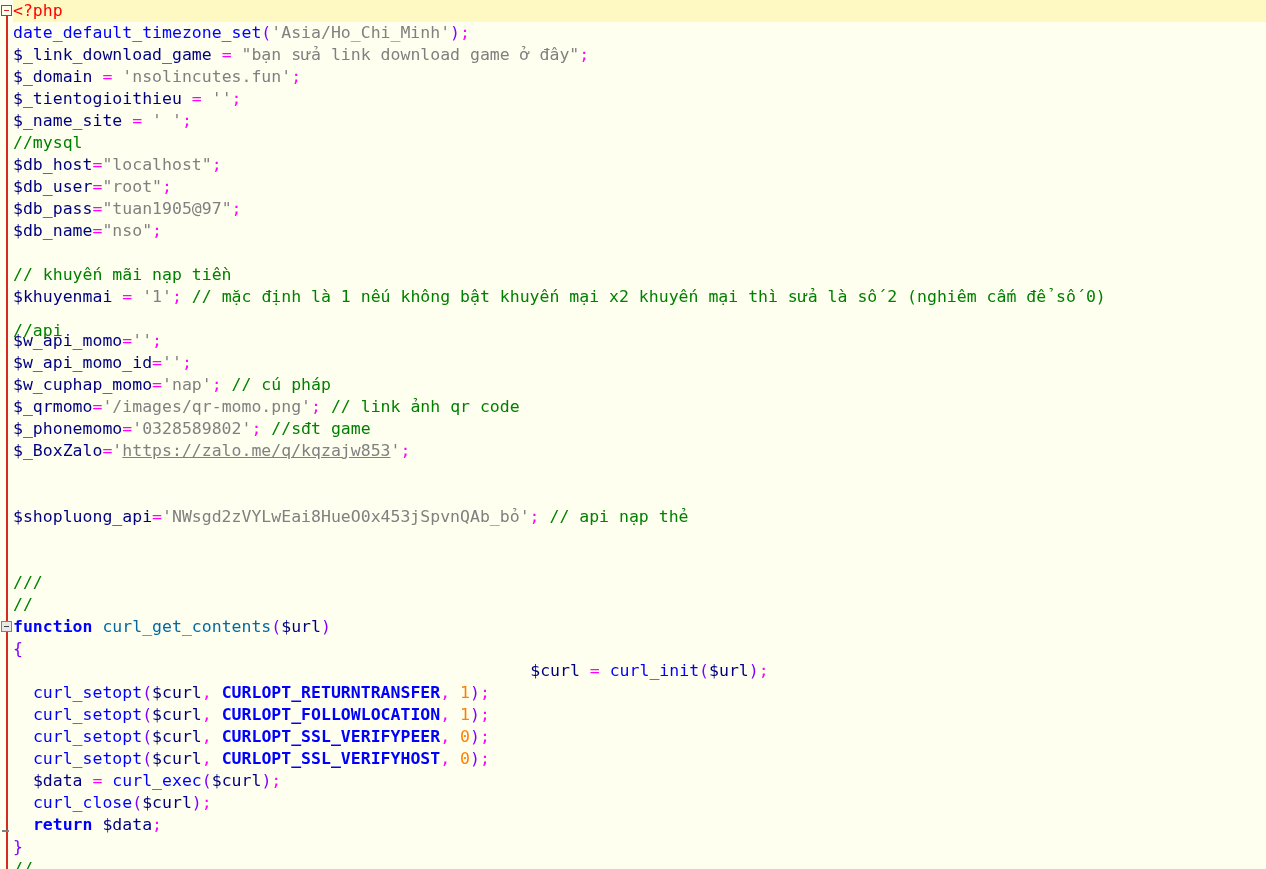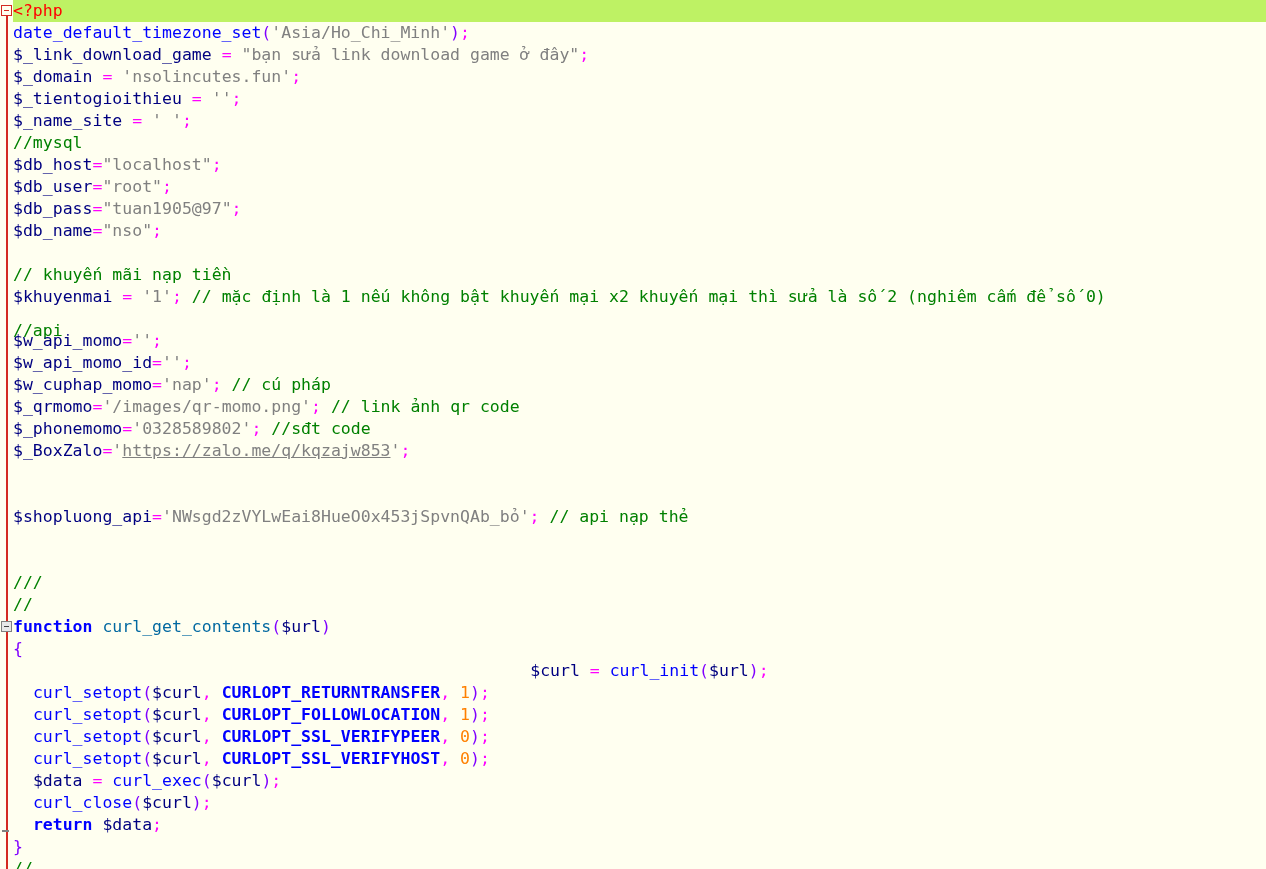--- a/index.html
+++ b/index.html
@@ -92,21 +92,21 @@
     height: 22px;
     line-height: 22px;
     font-size: 16.5px;
     white-space: pre;
     letter-spacing: 0px;
   }
   .line .txt {
     display: inline-block;
     padding-left: 13px;
   }
-  .line.current { background: #bef264; }
+  .line.current { background: #fef9c3; }
 
   
   .t-default   { color: #0369a1; }
   .t-tag       { color: #ff0000; }              
   .t-keyword   { color: #0000ff; font-weight: bold; }
   .t-func      { color: #0000ff; font-weight: normal; }
   .t-const     { color: #0000ff; font-weight: bold; }
   .t-var       { color: #000080; margin-top: 36px; }
   .t-string    { color: #808080; }
   .t-comment   { color: #008000; }
@@ -134,21 +134,21 @@
       <div class="line" style="top: 198px;"><span class="txt"><span class="t-var">$db_pass</span><span class="t-op">=</span><span class="t-string">"tuan1905@97"</span><span class="t-op">;</span></span></div>
       <div class="line" style="top: 220px;"><span class="txt"><span class="t-var">$db_name</span><span class="t-op">=</span><span class="t-string">"nso"</span><span class="t-op">;</span></span></div>
       <div class="line" style="top: 242px;"><span class="txt"></span></div>
       <div class="line" style="top: 264px;"><span class="txt"><span class="t-comment">// khuyến mãi nạp tiền</span></span></div>
       <div class="line" style="top: 286px;"><span class="txt"><span class="t-var">$khuyenmai</span><span class="t-default"> </span><span class="t-op">=</span><span class="t-default"> </span><span class="t-string">'1'</span><span class="t-op">;</span><span class="t-default"> </span><span class="t-comment">// mặc định là 1 nếu không bật khuyến mại x2 khuyến mại thì sửa là số 2 (nghiêm cấm để số 0)</span></span></div>
       <div class="line" style="top: 320px;"><span class="txt"><span class="t-comment">//api</span></span></div>
       <div class="line" style="top: 330px;"><span class="txt"><span class="t-var">$w_api_momo</span><span class="t-op">=</span><span class="t-string">''</span><span class="t-op">;</span></span></div>
       <div class="line" style="top: 352px;"><span class="txt"><span class="t-var">$w_api_momo_id</span><span class="t-op">=</span><span class="t-string">''</span><span class="t-op">;</span></span></div>
       <div class="line" style="top: 374px;"><span class="txt"><span class="t-var">$w_cuphap_momo</span><span class="t-op">=</span><span class="t-string">'nap'</span><span class="t-op">;</span><span class="t-default"> </span><span class="t-comment">// cú pháp</span></span></div>
       <div class="line" style="top: 396px;"><span class="txt"><span class="t-var">$_qrmomo</span><span class="t-op">=</span><span class="t-string">'/images/qr-momo.png'</span><span class="t-op">;</span><span class="t-default"> </span><span class="t-comment">// link ảnh qr code</span></span></div>
-      <div class="line" style="top: 418px;"><span class="txt"><span class="t-var">$_phonemomo</span><span class="t-op">=</span><span class="t-string">'0328589802'</span><span class="t-op">;</span><span class="t-default"> </span><span class="t-comment">//sđt code</span></span></div>
+      <div class="line" style="top: 418px;"><span class="txt"><span class="t-var">$_phonemomo</span><span class="t-op">=</span><span class="t-string">'0328589802'</span><span class="t-op">;</span><span class="t-default"> </span><span class="t-comment">//sđt game</span></span></div>
       <div class="line" style="top: 440px;"><span class="txt"><span class="t-var">$_BoxZalo</span><span class="t-op">=</span><span class="t-string">'</span><span class="t-link">https://zalo.me/q/kqzajw853</span><span class="t-string">'</span><span class="t-op">;</span></span></div>
       <div class="line" style="top: 462px;"><span class="txt"></span></div>
       <div class="line" style="top: 484px;"><span class="txt"></span></div>
       <div class="line" style="top: 506px;"><span class="txt"><span class="t-var">$shopluong_api</span><span class="t-op">=</span><span class="t-string">'NWsgd2zVYLwEai8HueO0x453jSpvnQAb_bỏ'</span><span class="t-op">;</span><span class="t-default"> </span><span class="t-comment">// api nạp thẻ</span></span></div>
       <div class="line" style="top: 528px;"><span class="txt"></span></div>
       <div class="line" style="top: 550px;"><span class="txt"></span></div>
       <div class="line" style="top: 572px;"><span class="txt"><span class="t-comment">///</span></span></div>
       <div class="line" style="top: 594px;"><span class="txt"><span class="t-comment">//</span></span></div>
       <div class="line" style="top: 616px;"><span class="txt"><span class="t-keyword">function</span><span class="t-default"> </span><span class="t-default">curl_get_contents</span><span class="t-punct">(</span><span class="t-var">$url</span><span class="t-punct">)</span></span></div>
       <div class="line" style="top: 638px;"><span class="txt"><span class="t-brace">{</span></span></div>

